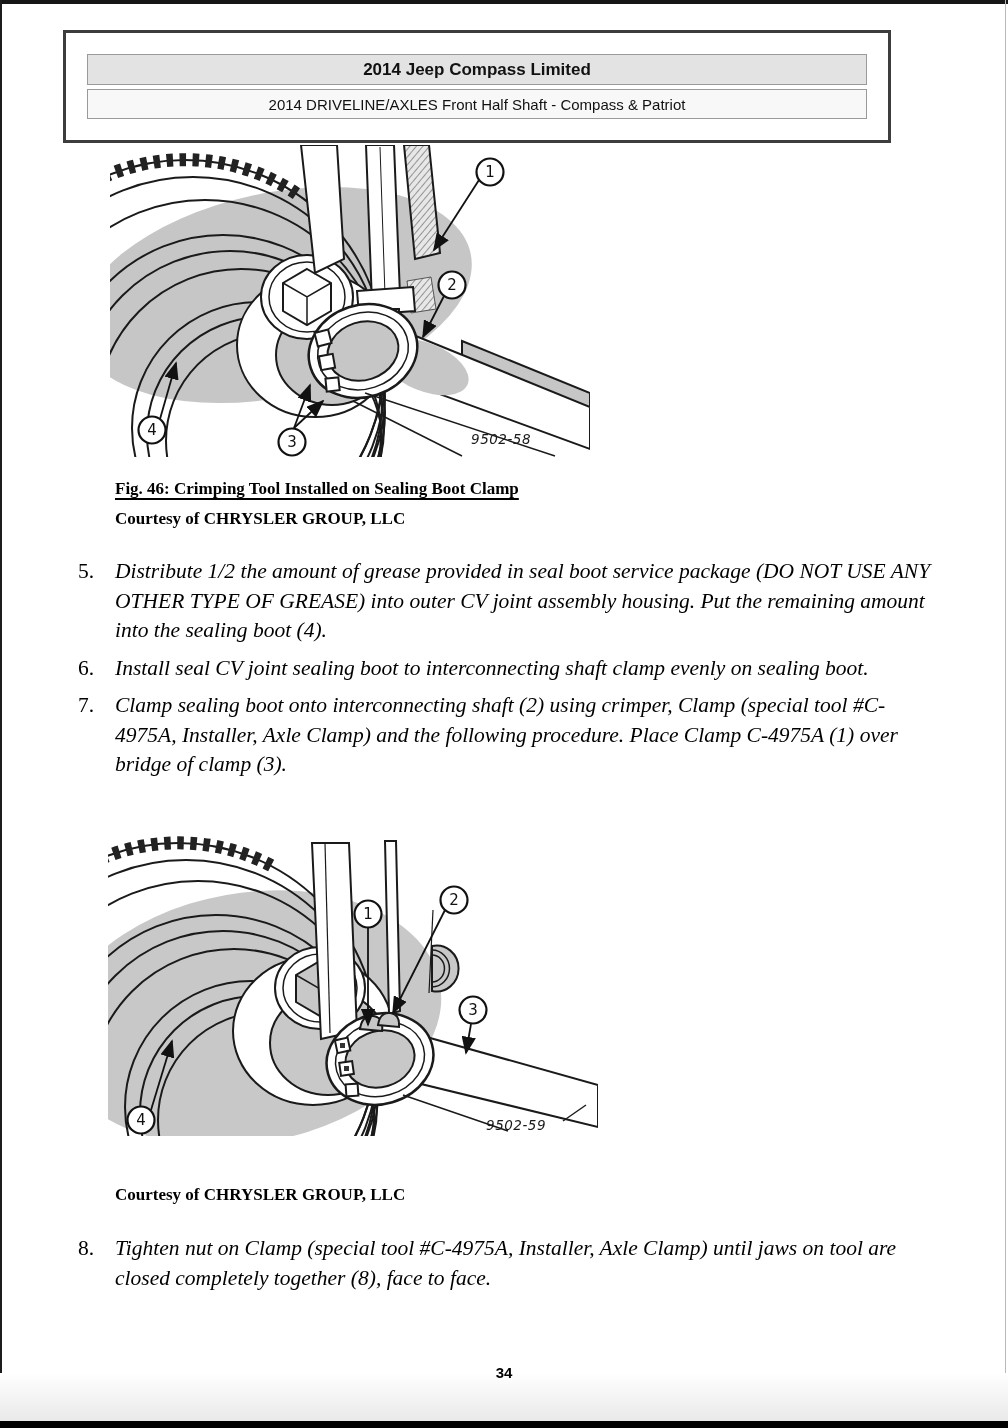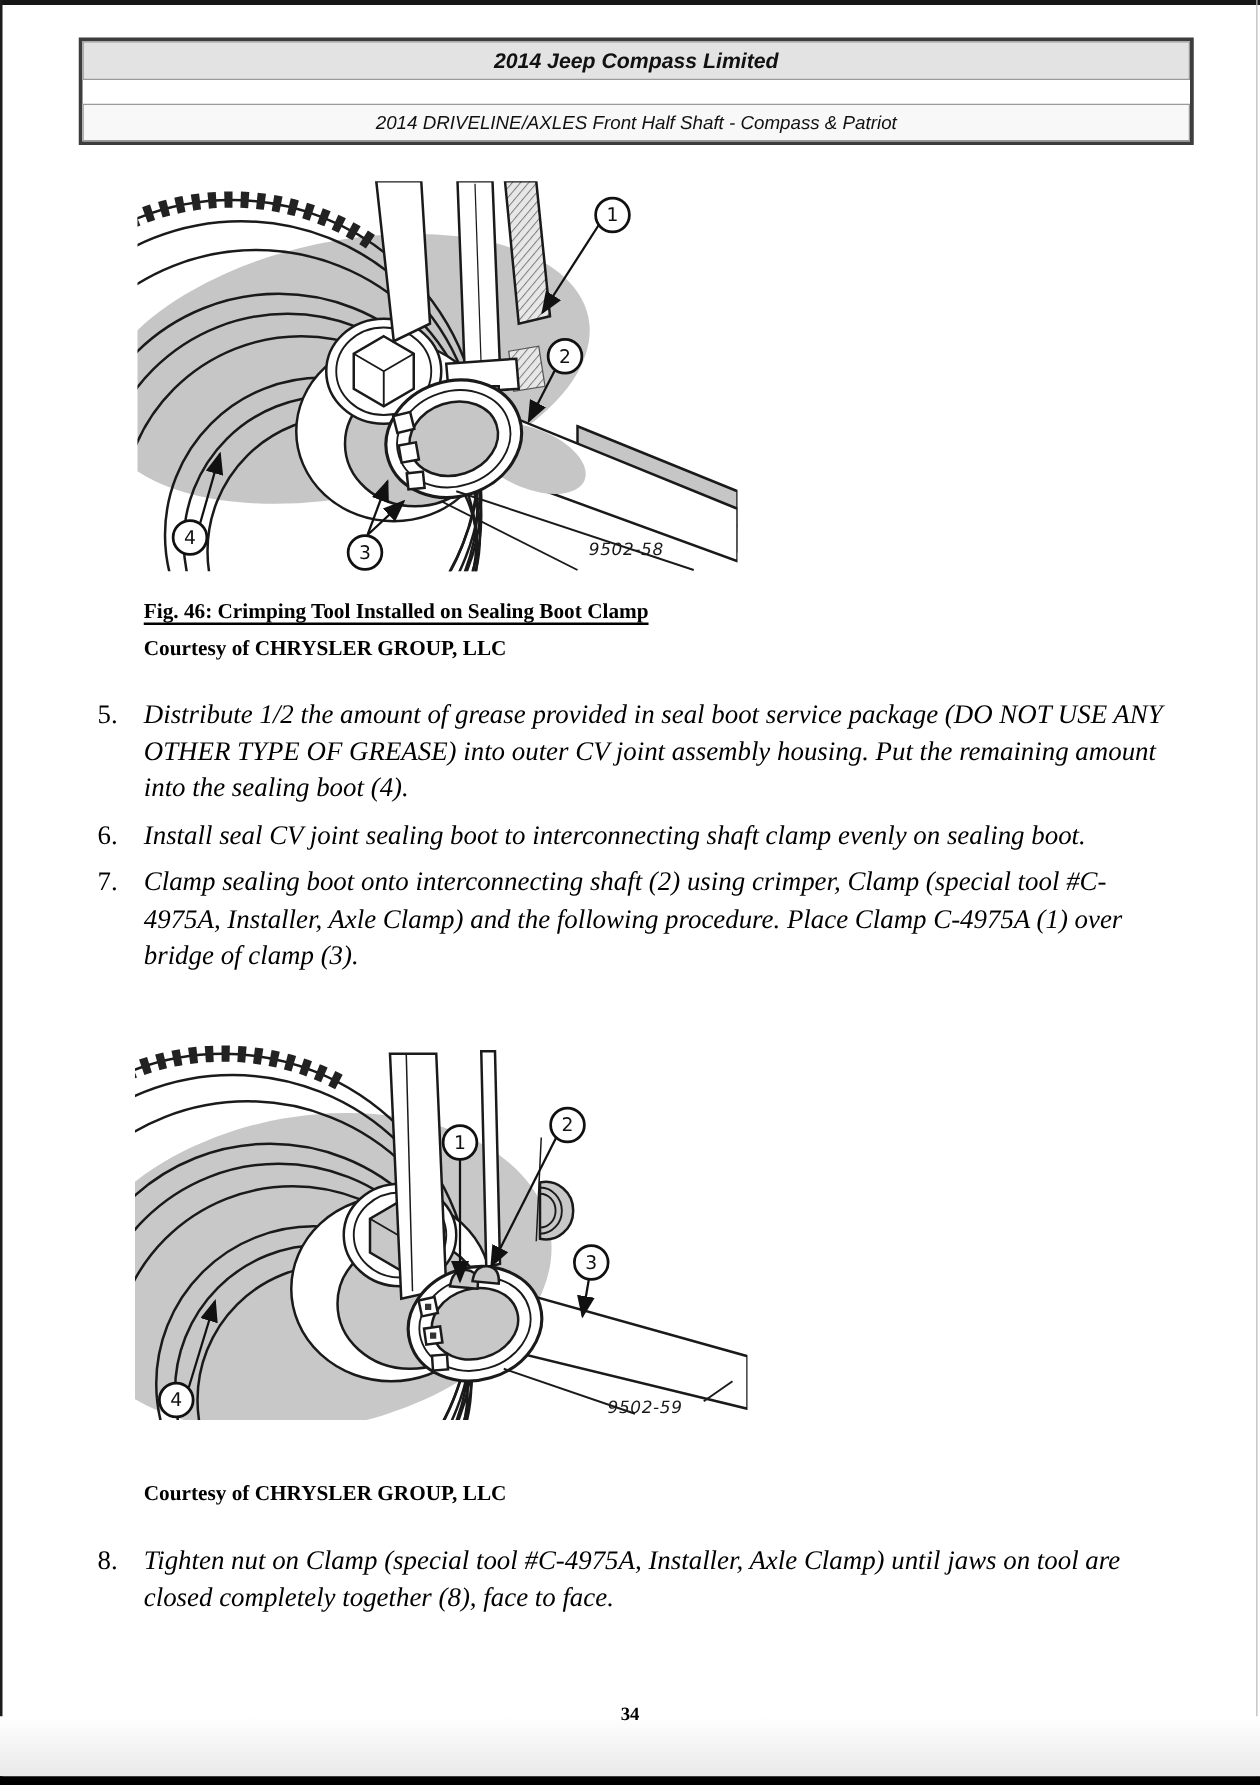--- a/index.html
+++ b/index.html
@@ -10,29 +10,29 @@
   
   .edge-top{position:absolute;left:0;top:0;width:1008px;height:4px;background:#161616;}
   .edge-left{position:absolute;left:0;top:0;width:2px;height:1428px;background:#1c1c1c;}
   .edge-right{position:absolute;right:2px;top:0;width:1px;height:1428px;background:#b9b9b9;}
   .bottom-fade{position:absolute;left:0;bottom:7px;width:1008px;height:48px;
     background:linear-gradient(#ffffff,#e9e9e9);}
   .edge-bottom{position:absolute;left:0;bottom:0;width:1008px;height:7px;background:#000;}
 
   
   .header-table{
-    position:absolute;left:63px;top:30px;width:892px;box-sizing:border-box;
-    border:3px solid #3d3d3d;background:#fff;padding:0;font-style:italic;
+    position:absolute;left:63px;top:30px;width:828px;box-sizing:border-box;
+    border:3px solid #3d3d3d;background:#fff;padding:21px;
   }
   .hrow{
     box-sizing:border-box;border:1px solid #9a9a9a;display:flex;align-items:center;
     justify-content:center;font-family:"Liberation Sans",sans-serif;color:#111;
   }
   .hrow1{height:31px;background:#e3e3e3;font-weight:bold;font-size:17px;}
-  .hrow2{height:30px;background:#f8f8f8;font-size:15px;margin-top:19px;}
+  .hrow2{height:30px;background:#f8f8f8;font-size:15px;margin-top:4px;}
 
   
   .fig{position:absolute;}
   .fig46{left:110px;top:145px;}
   .fig47{left:108px;top:833px;}
   .fig text{font-family:"DejaVu Sans",sans-serif;}
   .callout-num{font-size:15px;fill:#111;}
   .part-label{font-size:13.5px;font-style:italic;fill:#1a1a1a;letter-spacing:.5px;}
 
   
@@ -44,21 +44,21 @@
   
   .steps{position:absolute;left:78px;width:864px;font-size:21.5px;line-height:29.5px;}
   .steps-a{top:557px;}
   .steps-b{top:1234px;}
   .step{display:flex;margin-bottom:8px;}
   .step-num{width:37px;flex:none;}
   .step-text{flex:1;font-style:italic;}
 
   .page-num{
     position:absolute;left:0;top:1364px;width:1008px;text-align:center;
-    font-family:Liberation Serif, serif;font-weight:bold;font-size:15px;
+    font-family:Liberation Sans, sans-serif;font-weight:bold;font-size:15px;
   }
 </style>
 </head>
 <body>
 
 <div class="edge-top"></div>
 <div class="edge-left"></div>
 <div class="edge-right"></div>
 <div class="bottom-fade"></div>
 <div class="edge-bottom"></div>

